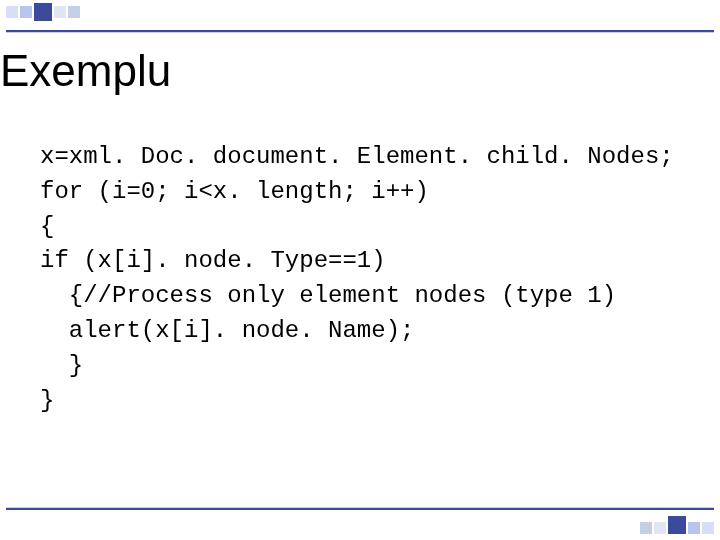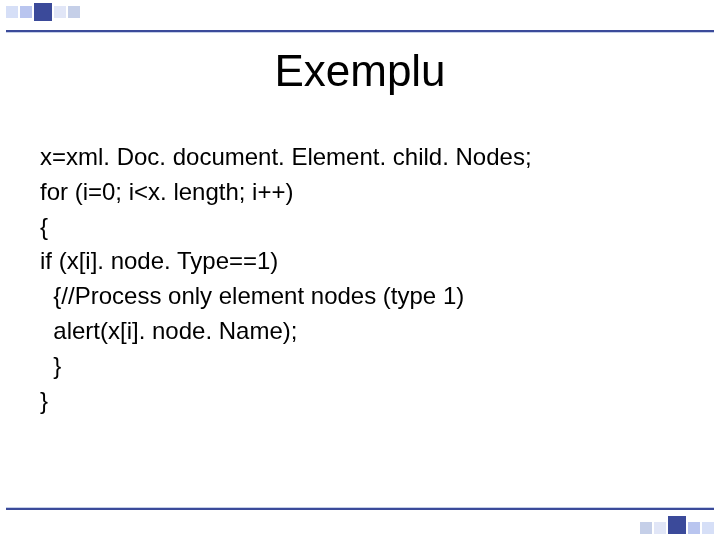--- a/index.html
+++ b/index.html
@@ -41,32 +41,32 @@
     right: 6px;
     border-top: 2px solid #3b4a9a;
     border-bottom: 1px solid #c5cfe8;
     height: 0;
   }
   .title {
     position: absolute;
     top: 46px;
     left: 0;
     right: 0;
-    text-align: center;
     font-size: 44px;
     font-weight: 400;
   }
   .body {
     position: absolute;
     top: 140px;
     left: 40px;
     right: 40px;
     font-size: 24px;
     line-height: 1.45;
     white-space: pre;
+    font-family: Liberation Mono, monospace;
   }
   .deco-bot {
     position: absolute;
     bottom: 6px;
     right: 6px;
     display: flex;
     gap: 2px;
     align-items: flex-end;
   }
   .line-bot {

